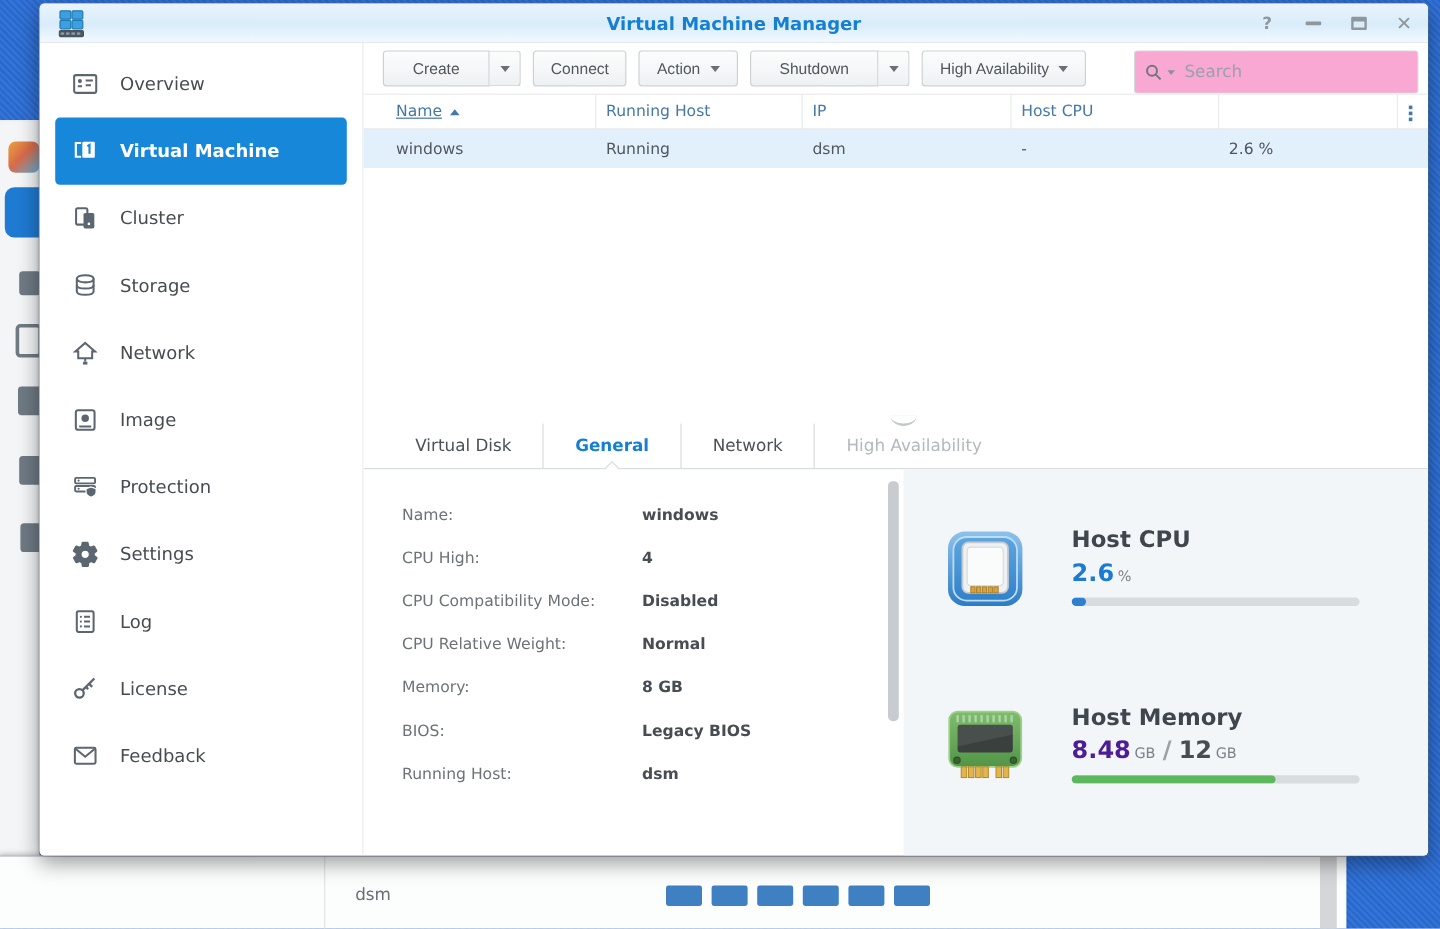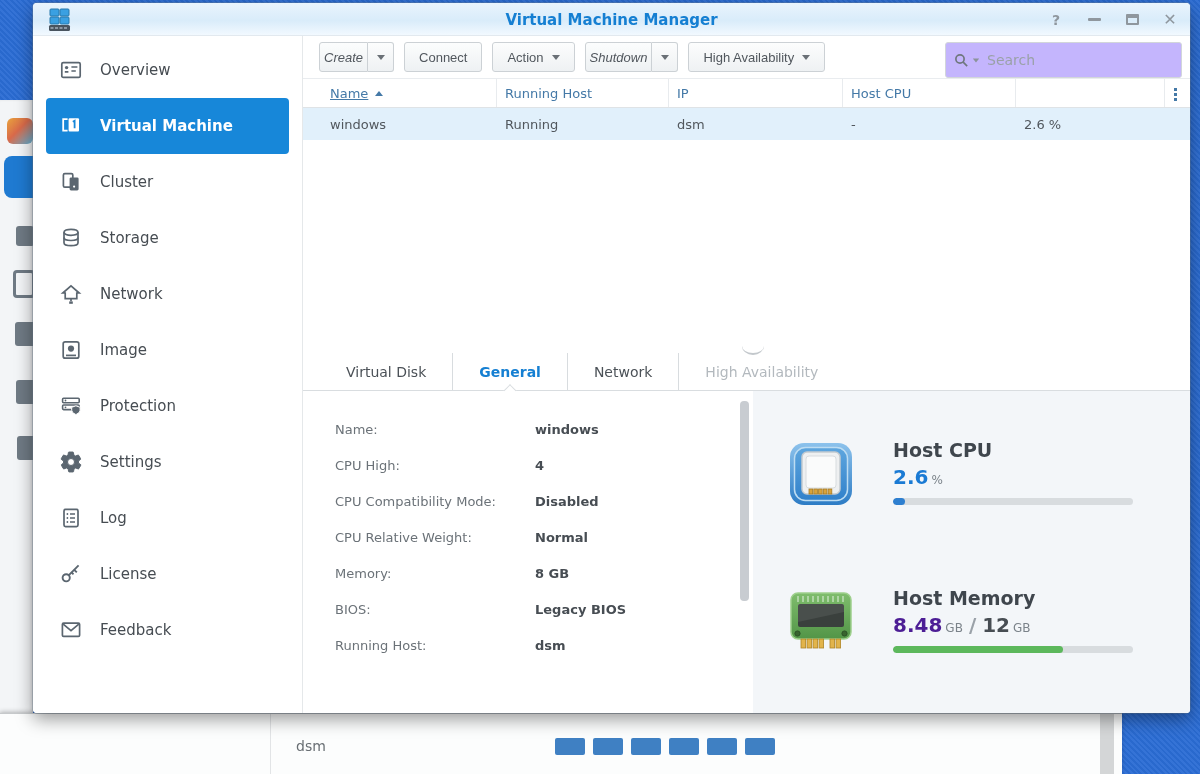--- a/index.html
+++ b/index.html
@@ -55,27 +55,27 @@
   .nav-item svg { stroke:currentColor; }
 
   
   .main { flex:1; position:relative; background:#fff; display:flex; flex-direction:column; }
 
   .toolbar { height:42px; display:flex; align-items:center; padding:0 16px; position:relative; }
   .btn, .btn-seg { height:30px; display:inline-flex; align-items:center; font-size:13px; color:#51575d;
     background:linear-gradient(180deg,#fcfdfd,#eef1f3); border:1px solid #ccd1d5; cursor:pointer; }
   .btn { border-radius:3px; padding:0 14px; margin-right:10px; }
   .btn-group { display:inline-flex; margin-right:10px; }
-  .btn-group .btn-main { border-radius:3px 0 0 3px; padding:0 4px; margin:0;font-style:italic; }
+  .btn-group .btn-main { border-radius:3px 0 0 3px; padding:0 24px; margin:0; }
   .btn-group .btn-arrow { border-radius:0 3px 3px 0; border-left:none; width:26px; justify-content:center; padding:0; margin:0; }
   .caret { width:0; height:0; border-left:4px solid transparent; border-right:4px solid transparent;
     border-top:5px solid #6a7076; display:inline-block; }
   .btn .caret { margin-left:8px; }
 
-  .searchbox { position:absolute; right:8px; top:6px; width:237px; height:30px; background:#c4b5fd;
+  .searchbox { position:absolute; right:8px; top:6px; width:237px; height:30px; background:#f9a8d4;
     border:1px solid #d2d6da; border-radius:3px; display:flex; align-items:center; padding:17px 8px; }
   .searchbox .caret { border-top-color:#8b939a; margin-left:3px; transform:scale(.8); }
   .searchbox input { border:none; outline:none; flex:1; margin-left:7px; font-size:14px; color:#555;
     font-family:"DejaVu Sans","Liberation Sans",sans-serif; background:transparent; }
   .searchbox input::placeholder { color:#9aa1a8; }
 
   
   .grid-header { height:30px; display:grid; grid-template-columns:194px 172px 174px 173px 149px 1fr;
     align-items:center; border-top:1px solid #e9ecef; border-bottom:1px solid #dfe3e6; position:relative; }
   .grid-header .hcell { font-size:13px; color:#4479a7; padding-left:8px; height:100%; display:flex;

